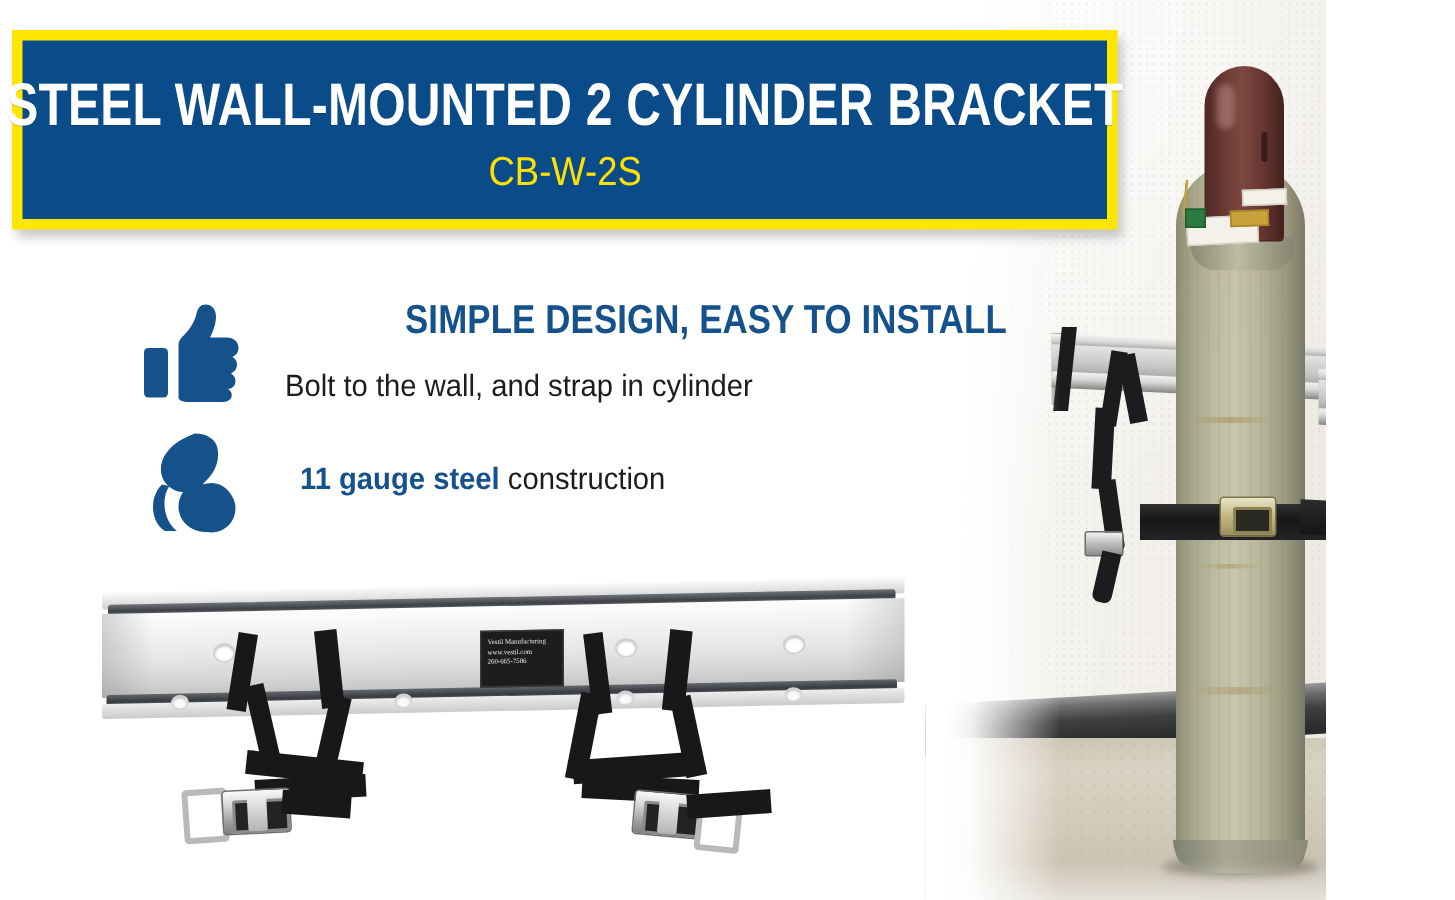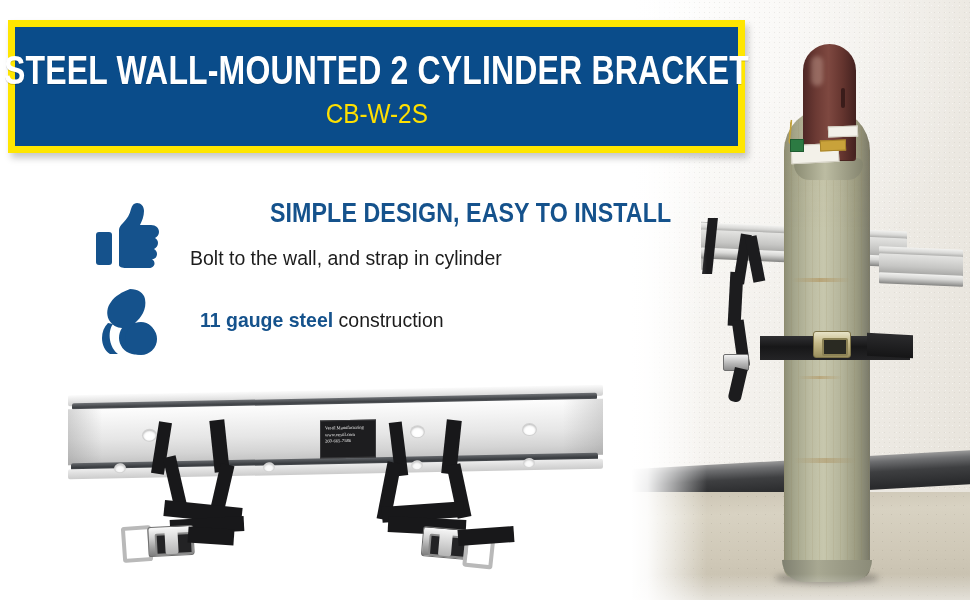--- a/index.html
+++ b/index.html
@@ -3,21 +3,21 @@
 <meta charset="utf-8">
 <style>
   * { margin:0; padding:0; box-sizing:border-box; }
   html,body { width:970px; height:600px; }
   body {
     font-family:"Liberation Sans", sans-serif;
     background:#ffffff;
     overflow:hidden;
     position:relative;
   }
-  #stage { position:relative; width:970px; height:600px; background:#fff; overflow:hidden; }
+  #stage { position:relative; width:884px; height:600px; background:#fff; overflow:hidden; }
 
   
   .photo {
     position:absolute; left:617px; top:0; width:353px; height:600px;
     overflow:hidden;
   }
   .photo-inner { position:absolute; inset:0; }
   .wall {
     position:absolute; left:0; top:0; width:353px; height:492px;
     background:

